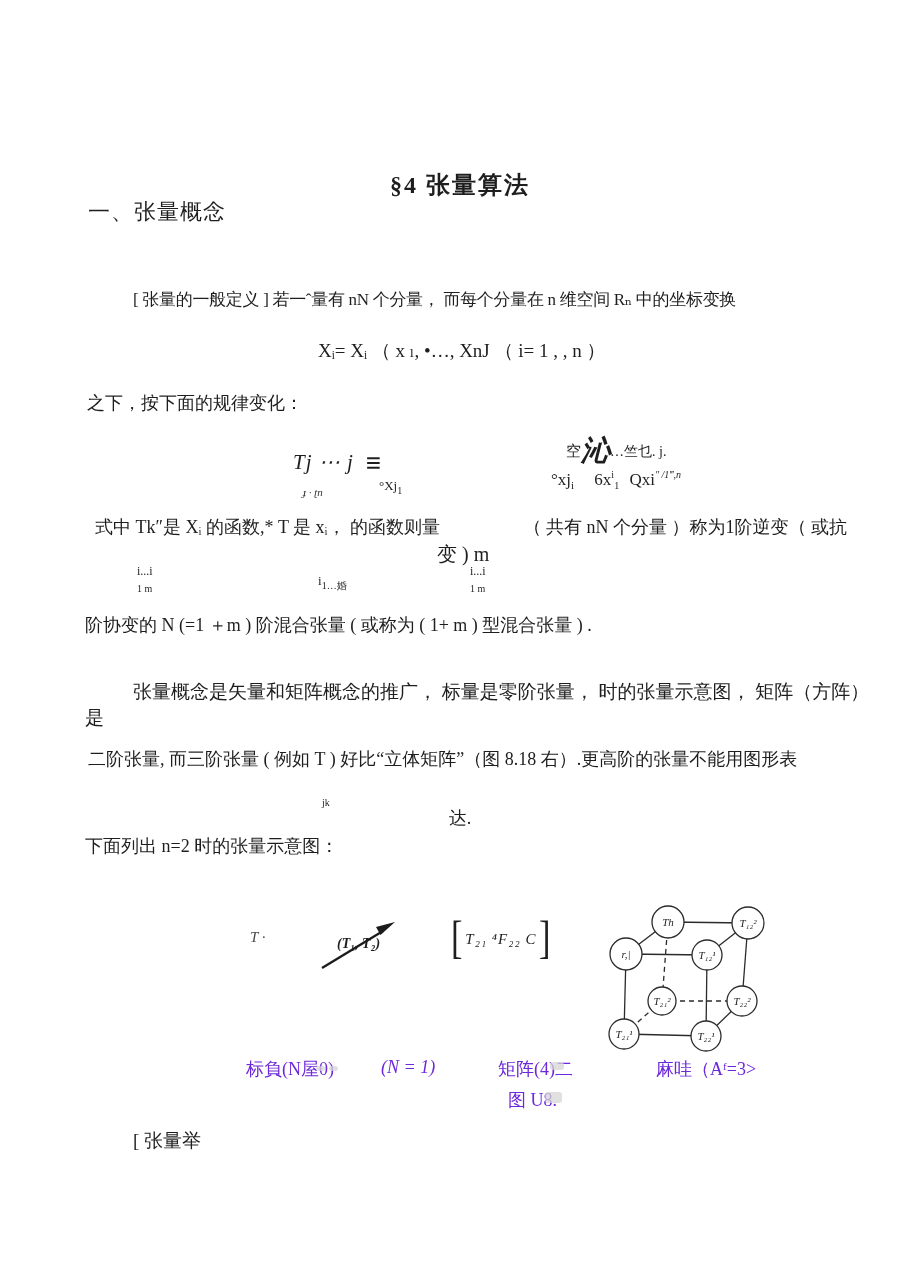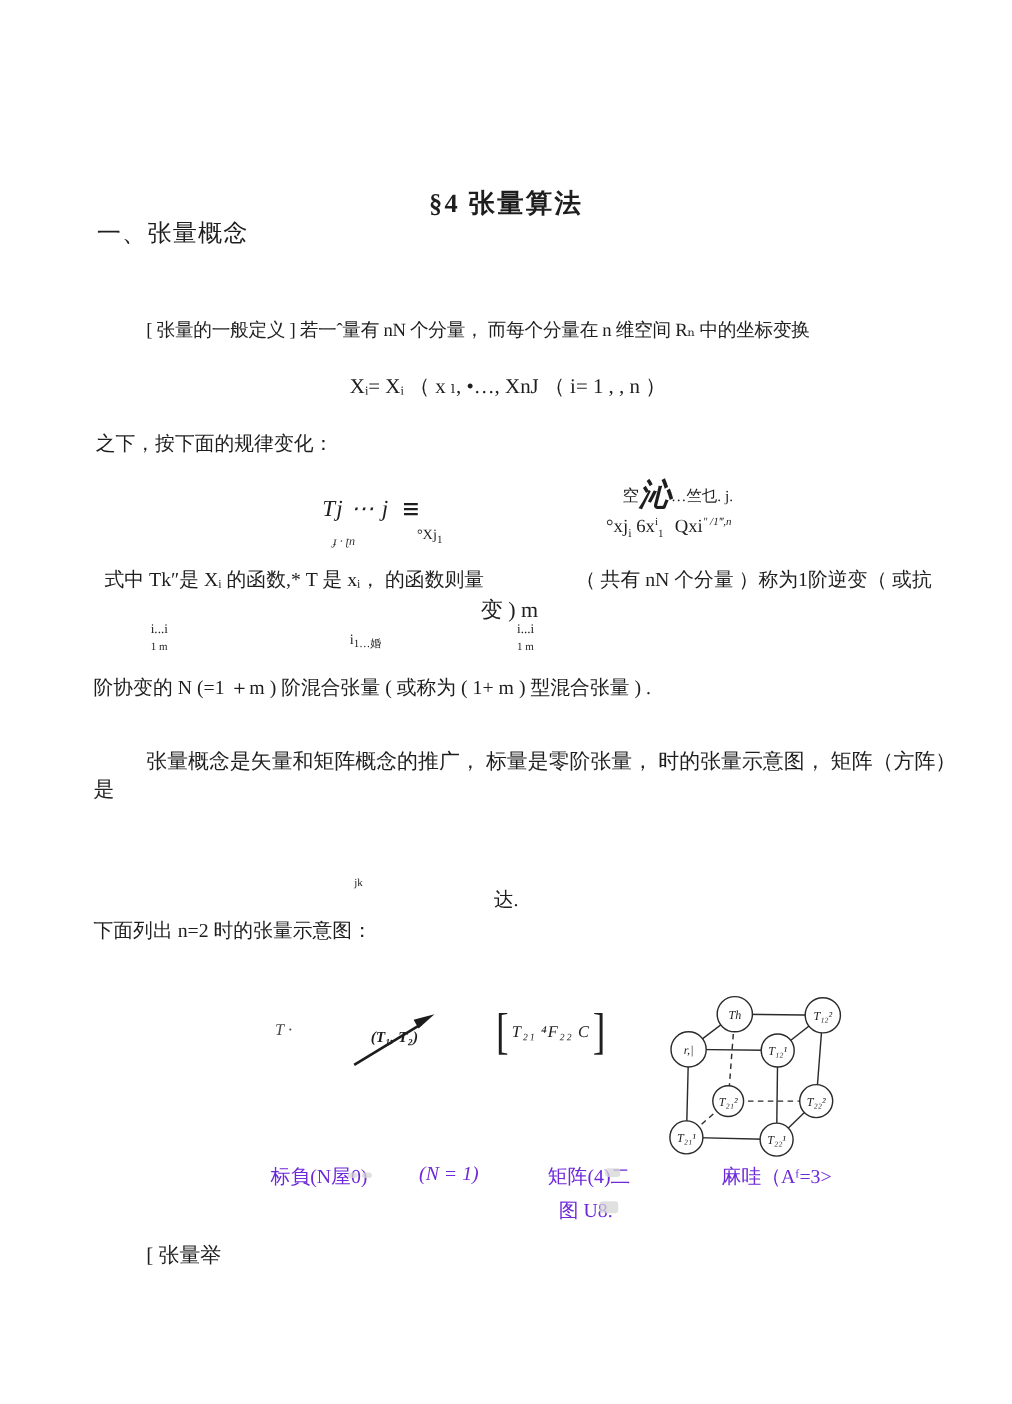--- a/index.html
+++ b/index.html
@@ -52,21 +52,21 @@
   <div class="abs it" style="left:303px;top:486px;font-size:11px;color:#333">ɟ · ʈn</div>
   <div class="abs" style="left:379px;top:478px;font-size:13px">
     <span>°Xj</span><sub class="sub-sm">1</sub>
   </div>
 
   <div class="abs" style="left:566px;top:436px">
     <span style="font-size:15px">空</span><span style="font-size:29px;font-weight:bold;font-style:italic;line-height:1;vertical-align:-4px">沁</span><span style="font-size:14px">…竺乜. j.</span>
   </div>
   <div class="abs" style="left:551px;top:469px;font-size:17px">
     <span>°xj</span><sub style="font-size:11px">i</sub>
-    <span style="margin-left:0">6x</span><sup style="font-size:10px">i</sup><sub style="font-size:10px">1</sub>
+    <span style="margin-left:16px">6x</span><sup style="font-size:10px">i</sup><sub style="font-size:10px">1</sub>
     <span style="margin-left:6px">Qxi</span><sup class="it" style="font-size:10px">″ /1‴,n</sup>
   </div>
 
   <div class="abs body expl-row" style="left:95px;top:515px">
     <span>式中 Tk″是 Xᵢ 的函数,*  T 是 xᵢ，  的函数则量</span>
     <span>（ 共有 nN 个分量 ）称为1阶逆变（ 或抗</span>
   </div>
   <div class="abs" style="left:437px;top:541px;font-size:20px">变 ) m</div>
 
   <div class="abs" style="left:137px;top:564px;font-size:12px">i...i</div>
@@ -75,20 +75,21 @@
     <span>i</span><sub class="sub-sm">1…婚</sub>
   </div>
   <div class="abs" style="left:470px;top:564px;font-size:12px">i...i</div>
   <div class="abs" style="left:470px;top:583px;font-size:10px">1 m</div>
 
   <div class="abs body" style="left:85px;top:613px">阶协变的 N (=1 ＋m ) 阶混合张量 ( 或称为 ( 1+  m ) 型混合张量 ) .</div>
 
   <div class="abs" style="left:133px;top:679px;font-size:19px">张量概念是矢量和矩阵概念的推广， 标量是零阶张量， 时的张量示意图， 矩阵（方阵）</div>
   <div class="abs" style="left:85px;top:705px;font-size:19px">是</div>
 
+  <div class="abs body" style="left:88px;top:747px">二阶张量, 而三阶张量 ( 例如 T ) 好比“立体矩阵”（图 8.18 右）.更高阶的张量不能用图形表</div>
   <div class="abs center body" style="top:773px">达.</div>
   <div class="abs" style="left:322px;top:797px;font-size:10px;font-weight:normal">jk</div>
 
   <div class="abs body" style="left:85px;top:834px">下面列出  n=2 时的张量示意图：</div>
 
   <div class="abs it" style="left:250px;top:929px;font-size:15px;color:#4a4a4a">T ·</div>
 
   <svg class="abs" style="left:313px;top:912px" width="100" height="62">
     <line class="arrow-line" x1="9" y1="56" x2="70" y2="19"></line>
     <polygon class="arrow-head" points="82,10 67.5,23 63,15"></polygon>

